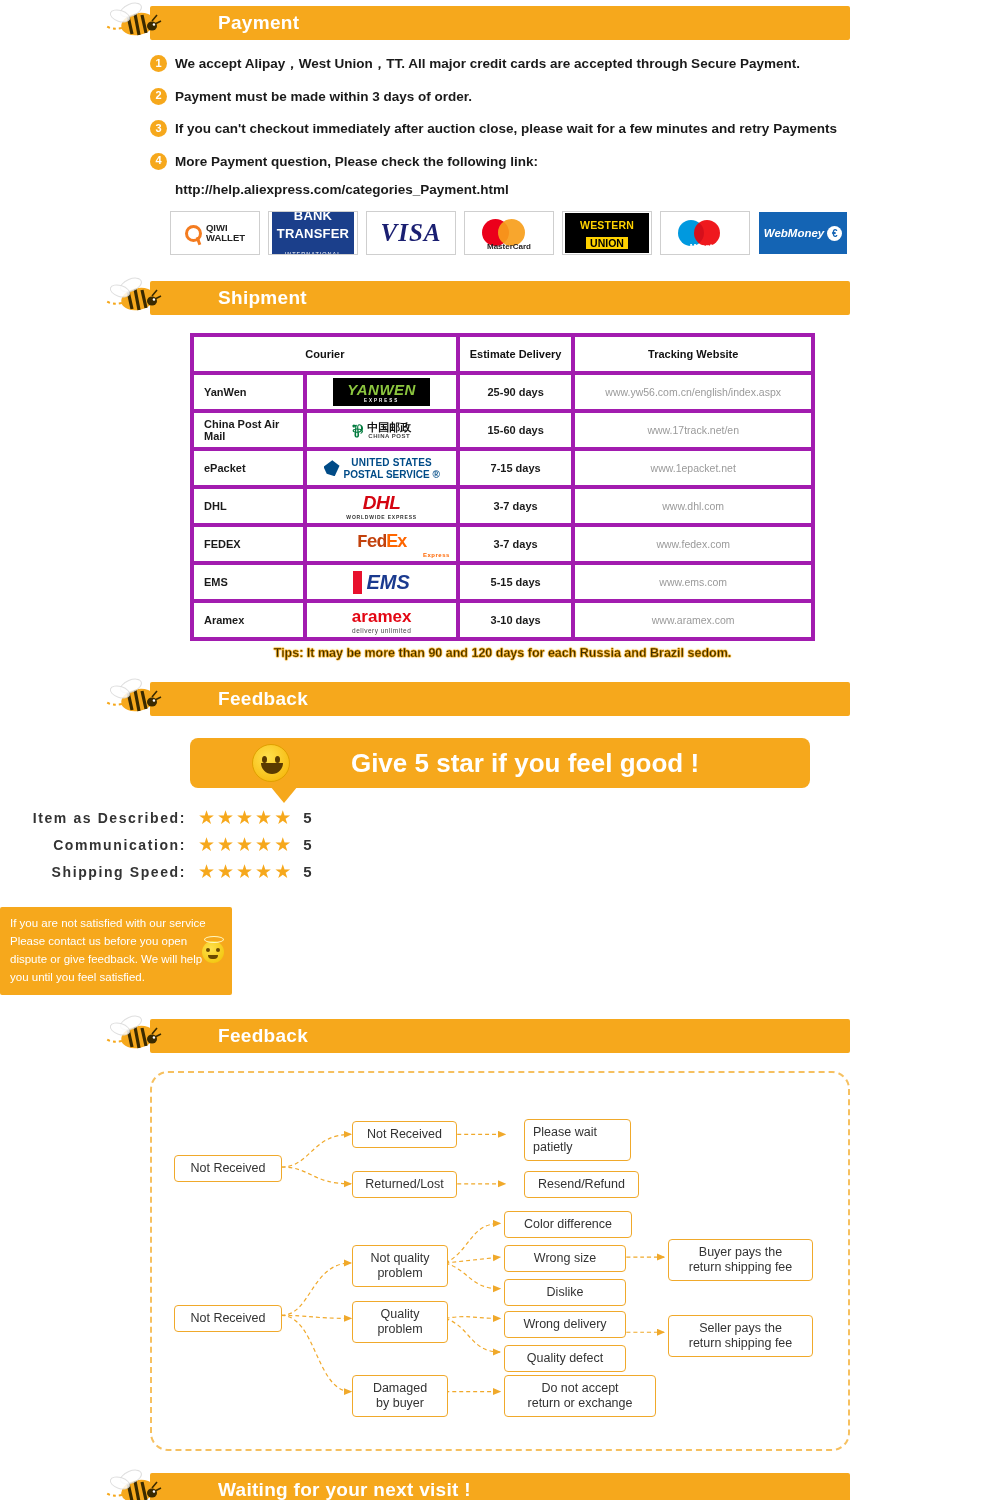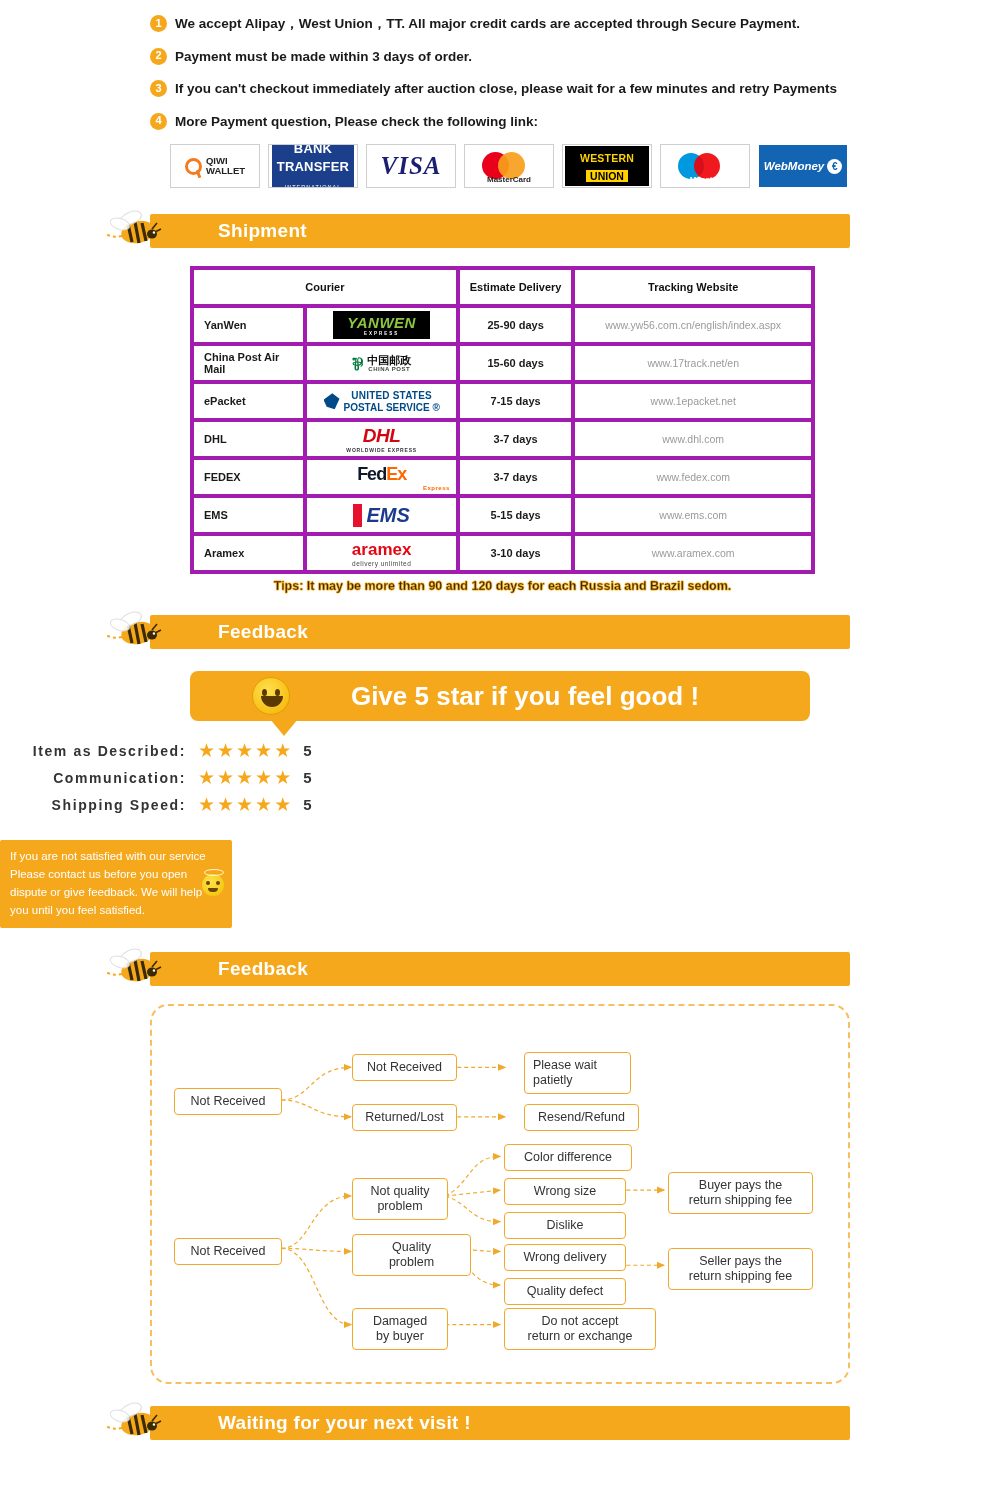--- a/index.html
+++ b/index.html
@@ -156,21 +156,21 @@
   .l-cpost .mark { color:#007a3d; font-size:17px; font-weight:bold; font-family:"Liberation Serif", serif;}
   .l-cpost .cn { font-size:11px; font-weight:bold; color:#111; line-height:1.1;}
   .l-cpost .cn small { display:block; font-size:6px; color:#444; letter-spacing:.5px;}
   .l-usps { display:flex; align-items:center; gap:4px; justify-content:center;}
   .l-usps .eagle { width:16px;height:16px;background:#004b87; clip-path: polygon(0 40%, 55% 0, 100% 35%, 70% 100%, 20% 85%); }
   .l-usps .t1 { font-size:10px; font-weight:bold; color:#004b87; line-height:1.05; letter-spacing:.2px;}
   .l-usps .t2 { font-size:10px; font-weight:bold; color:#004b87; line-height:1.05;}
   .l-dhl { color:#d40511; font-size:19px; font-weight:bold; font-style:italic; letter-spacing:-.5px;}
   .l-dhl small { display:block; font-size:5px; color:#333; letter-spacing:.8px; font-style:normal;}
   .l-fedex { font-size:18px; font-weight:bold; letter-spacing:-1px;}
-  .l-fedex .fe { color:#0f172a; }
+  .l-fedex .fe { color:#c2410c;font-family:Liberation Mono, monospace; }
   .l-fedex .ex { color:#ff6600; }
   .l-fedex small { display:block; font-size:6px; color:#ff6600; text-align:right; letter-spacing:.5px;}
   .l-ems { color:#1a3a8f; font-size:20px; font-weight:bold; font-style:italic; border-left:9px solid #e8112d; padding-left:4px; display:inline-block;}
   .l-aramex { color:#e30613; font-size:17px; font-weight:bold; }
   .l-aramex small { display:block; font-size:6.5px; color:#444; font-weight:normal; letter-spacing:.5px;}
 
   
   .fb-banner {
     margin: 22px auto 0 auto;
     width: 620px;
@@ -255,38 +255,54 @@
   .flow-svg { position:absolute; inset:0; width:100%; height:100%; }
 
   
   .footer-bar { margin-top: 22px; }
 </style>
 </head>
 <body>
 
 <div class="page">
 
+  <div class="sec-wrap" style="margin-top:6px;">
+    <div class="sec-bar">
+      <svg class="bee" viewBox="0 0 62 52">
+        <ellipse cx="36" cy="30" rx="17" ry="11" fill="#f6a81c" transform="rotate(-12 36 30)"></ellipse>
+        <path d="M26 22 L30 40 M33 20 L37 41 M40 21 L44 39" stroke="#3a2a00" stroke-width="3.2" fill="none"></path>
+        <ellipse cx="50" cy="32" rx="5" ry="4.5" fill="#3a2a00"></ellipse>
+        <circle cx="52" cy="30.5" r="1.3" fill="#fff"></circle>
+        <path d="M50 27 L55 21 M53 30 L59 27" stroke="#3a2a00" stroke-width="1.6" fill="none"></path>
+        <ellipse cx="29" cy="16" rx="11" ry="6" fill="#ffffff" opacity=".85" stroke="#d9d9d9" transform="rotate(-22 29 16)"></ellipse>
+        <ellipse cx="18" cy="22" rx="10" ry="5.5" fill="#ffffff" opacity=".85" stroke="#d9d9d9" transform="rotate(18 18 22)"></ellipse>
+        <path d="M20 34 Q10 36 4 32" stroke="#f6a81c" stroke-width="2" fill="none" stroke-dasharray="3 3"></path>
+      </svg>
+      <span class="title">Payment</span>
+    </div>
+  </div>
 
   <div class="pay-list">
     <div class="pay-item">
       <span class="num">1</span>
       <span class="txt">We accept Alipay，West Union，TT. All major credit cards are accepted through Secure Payment.</span>
     </div>
     <div class="pay-item">
       <span class="num">2</span>
       <span class="txt">Payment must be made within 3 days of order.</span>
     </div>
     <div class="pay-item">
       <span class="num">3</span>
       <span class="txt">If you can't checkout immediately after auction close, please wait for a few minutes and retry Payments</span>
     </div>
     <div class="pay-item">
       <span class="num">4</span>
       <span class="txt">More Payment question, Please check the following link:</span>
     </div>
+    <div class="pay-link">http://help.aliexpress.com/categories_Payment.html</div>
   </div>
 
   <div class="logos">
     <div class="logo logo-qiwi">
       <span class="qiwi-o"></span>
       <span class="qiwi-txt">
         <span>QIWI</span><br>
         <span>WALLET</span>
       </span>
     </div>
@@ -516,21 +532,21 @@
     <div class="node" style="left:22px; top:82px; width:108px;">Not Received</div>
     <div class="node" style="left:200px; top:48px; width:105px;">Not Received</div>
     <div class="node" style="left:200px; top:98px; width:105px;">Returned/Lost</div>
     <div class="node" style="left:372px; top:46px; width:107px; text-align:left;">Please wait
 patietly</div>
     <div class="node" style="left:372px; top:98px; width:115px;">Resend/Refund</div>
 
     <div class="node" style="left:22px; top:232px; width:108px;">Not Received</div>
     <div class="node" style="left:200px; top:172px; width:96px;">Not quality
 problem</div>
-    <div class="node" style="left:200px; top:228px; width:119px;">Quality
+    <div class="node" style="left:200px; top:228px; width:96px;">Quality
 problem</div>
     <div class="node" style="left:200px; top:302px; width:96px;">Damaged
 by buyer</div>
 
     <div class="node" style="left:352px; top:138px; width:128px;">Color difference</div>
     <div class="node" style="left:352px; top:172px; width:122px;">Wrong size</div>
     <div class="node" style="left:352px; top:206px; width:122px;">Dislike</div>
     <div class="node" style="left:352px; top:238px; width:122px;">Wrong delivery</div>
     <div class="node" style="left:352px; top:272px; width:122px;">Quality defect</div>
 

